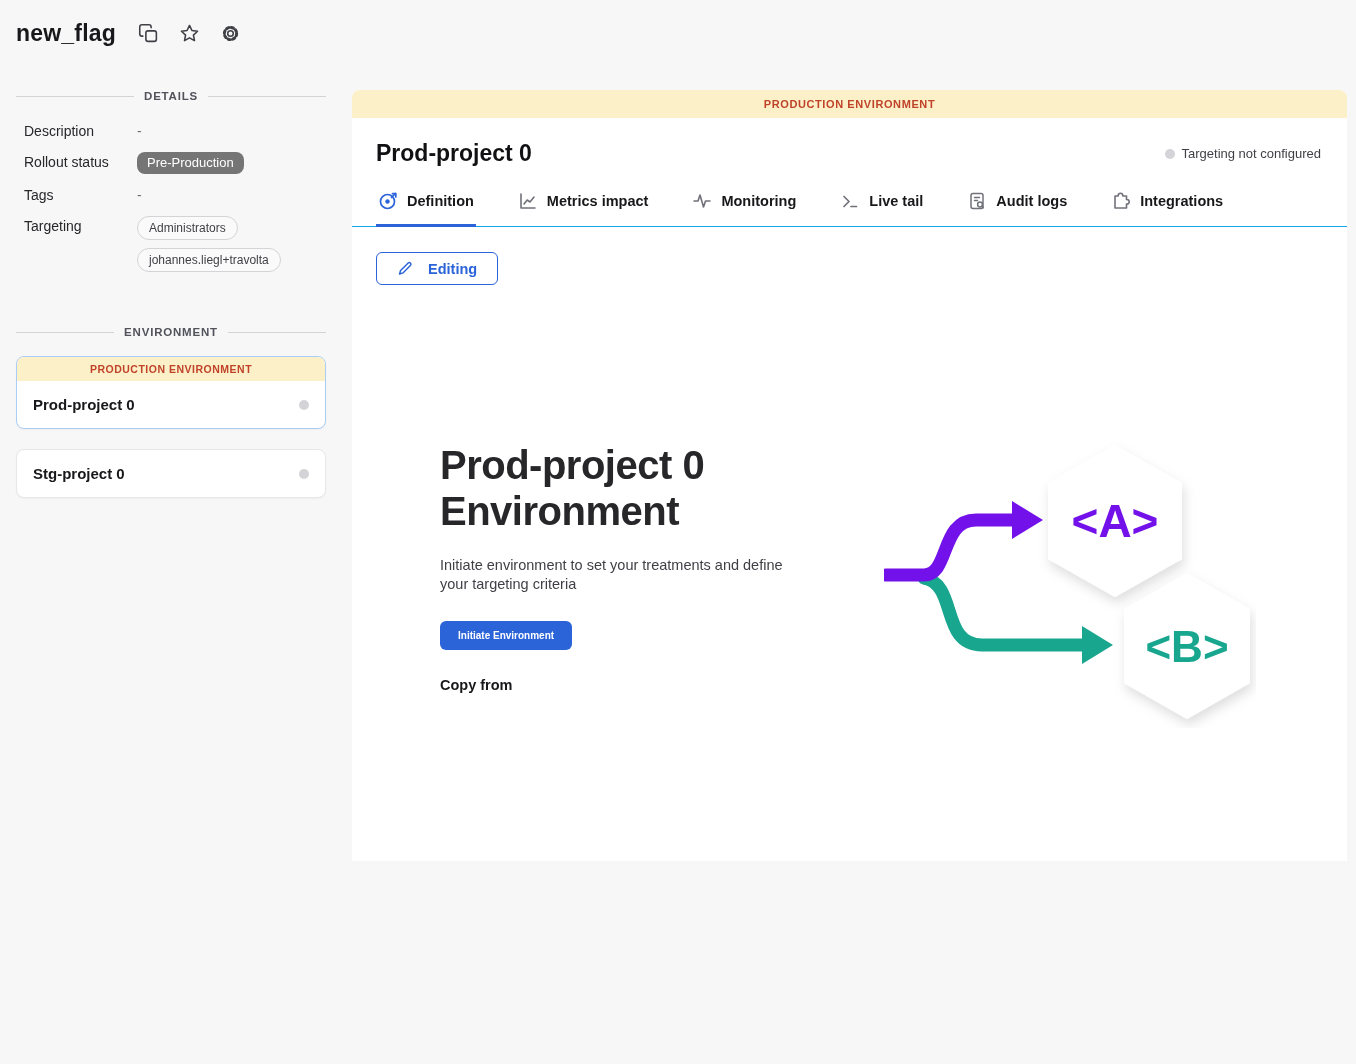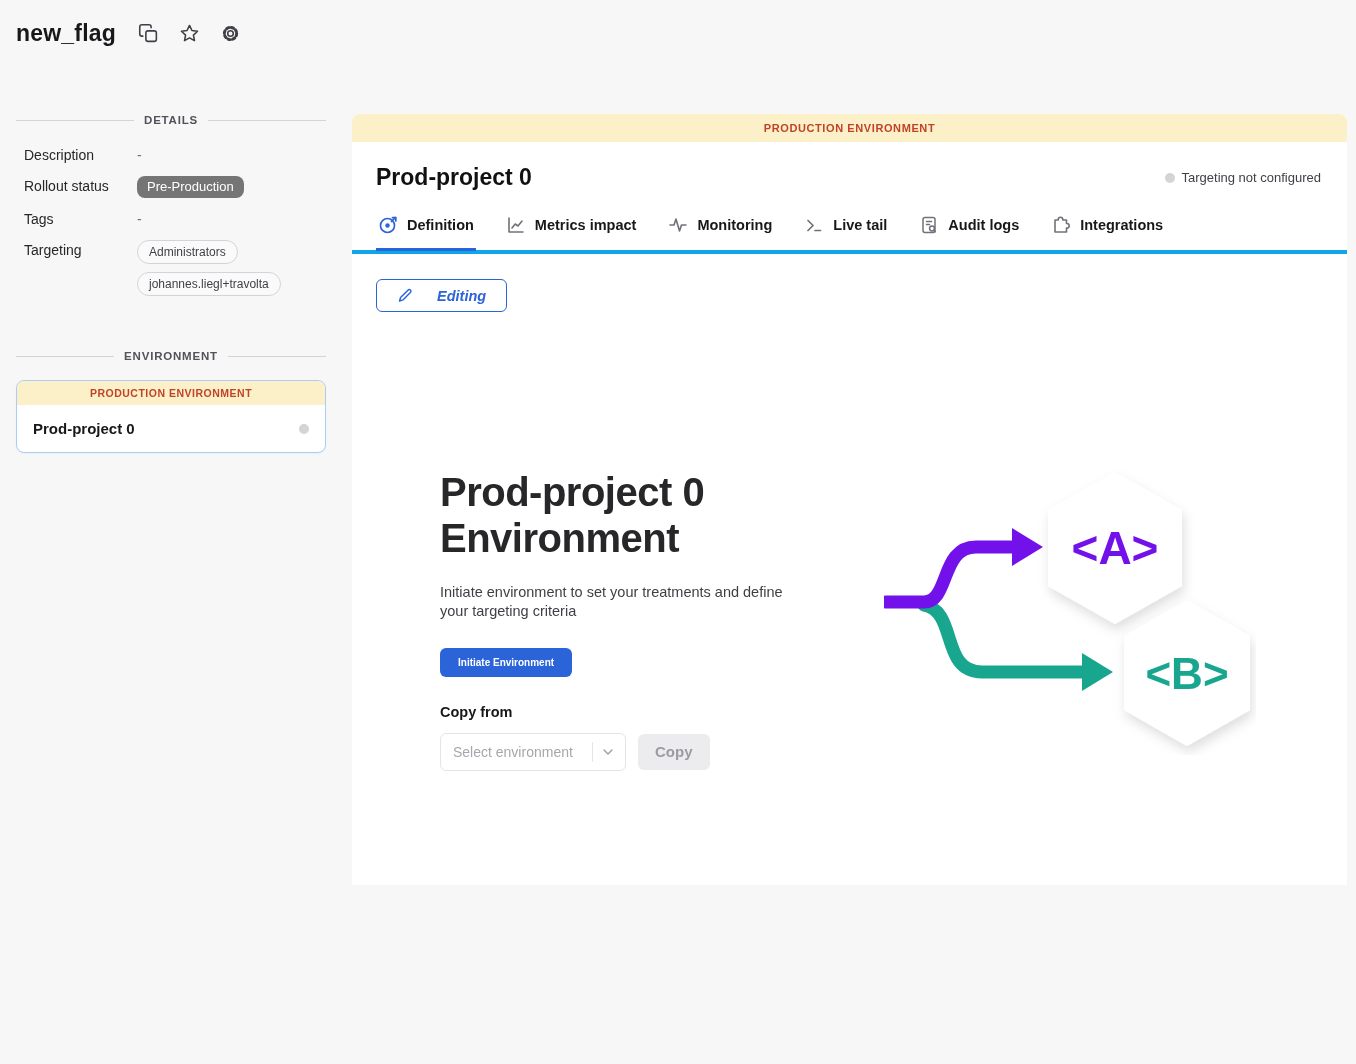--- a/index.html
+++ b/index.html
@@ -5,21 +5,21 @@
   * { margin: 0; padding: 0; box-sizing: border-box; }
   html, body { width: 1356px; height: 1064px; }
   body {
     background: #f7f7f8;
     font-family: "Liberation Sans", "DejaVu Sans", sans-serif;
     color: #18181b;
     overflow: hidden;
   }
   
   .app-header {
-    height: 114px;
+    height: 90px;
     display: flex;
     align-items: flex-start;
     padding: 20px 24px 0 16px;
     gap: 22px;
   }
   .app-title { font-size: 23px; font-weight: 700; letter-spacing: 0.2px; }
   .hdr-icons { display: flex; gap: 20px; align-items: center; margin-top: 3px; }
   .icon-btn { background: none; border: none; cursor: pointer; padding: 0; display: flex; color: #3f3f46; }
   
   .layout { display: flex; height: 771px; }
@@ -70,37 +70,37 @@
     background: #fcf0c8; border-radius: 8px 8px 0 0; height: 28px;
     display: flex; align-items: center; justify-content: center;
     font-size: 11px; font-weight: 700; color: #bf4229; letter-spacing: 0.6px;
   }
   .main-header {
     display: flex; justify-content: space-between; align-items: center;
     padding: 22px 26px 16px 24px;
   }
   .main-title { font-size: 23px; font-weight: 700; color: #111113; }
   .targeting-status { display: flex; align-items: center; gap: 7px; font-size: 13px; color: #3f3f46; justify-content: space-between; }
-  .tabs { display: flex; gap: 28px; padding: 0 24px; border-bottom: 4px solid #0ea5e9; }
+  .tabs { display: flex; gap: 40px; padding: 0 24px; border-bottom: 1px solid #0ea5e9; }
   .tab {
     display: flex; align-items: center; gap: 9px;
     padding: 8px 2px 13px 2px; font-size: 14.5px; font-weight: 700; color: #18181b;
     border-bottom: 3px solid transparent; margin-bottom: -1px; cursor: pointer;
     background: none; border-top: none; border-left: none; border-right: none;
     font-family: inherit;
   }
   .tab.active { border-bottom-color: #2b63d9; }
   .tab .ticon { display: flex; color: #71717a; }
   .tab.active .ticon { color: #2b63d9; }
   .content { padding: 25px 24px 0 24px; }
   .editing-btn {
-    display: inline-flex; align-items: center; gap: 23px;
+    display: inline-flex; align-items: center; gap: 14px;
     background: #fff; border: 1px solid #2b63d9; color: #2b63d9;
     font-size: 14.5px; font-weight: 700; font-family: inherit;
-    padding: 7px 20px; border-radius: 6px; cursor: pointer; font-style: italic;
+    padding: 7px 20px; border-radius: 6px; cursor: pointer;
   }
   .hero { display: flex; margin: 157px 0 0 64px; }
   .hero-left { width: 376px; flex-shrink: 0; }
   .hero-heading { font-size: 40px; font-weight: 700; color: #27272a; line-height: 1.15; letter-spacing: -0.5px; }
   .hero-desc { margin-top: 22px; font-size: 14.5px; color: #3f3f46; line-height: 1.33; max-width: 372px; }
   .initiate-btn {
     margin-top: 26px; background: #2b63d9; color: #fff; border: none;
     font-size: 10px; font-weight: 700; font-family: inherit;
     padding: 9px 18px; border-radius: 6px; cursor: pointer;
   }
@@ -177,20 +177,26 @@
     <div class="section-head env-head">ENVIRONMENT</div>
 
     <div class="env-card selected">
       <div class="env-card-banner">PRODUCTION ENVIRONMENT</div>
       <div class="env-card-body">
         <span class="env-card-name">Prod-project 0</span>
         <span class="dot"></span>
       </div>
     </div>
 
+    <div class="env-card">
+      <div class="env-card-body">
+        <span class="env-card-name">Stg-project 0</span>
+        <span class="dot"></span>
+      </div>
+    </div>
   </aside>
 
   <main class="main">
     <div class="main-banner">PRODUCTION ENVIRONMENT</div>
 
     <div class="main-header">
       <h2 class="main-title">Prod-project 0</h2>
       <div class="targeting-status">
         <span class="dot"></span>
         <span>Targeting not configured</span>
@@ -268,32 +274,20 @@
 
       <div class="hero">
         <div class="hero-left">
           <div class="hero-heading">
             <div>Prod-project 0</div>
             <div>Environment</div>
           </div>
           <p class="hero-desc">Initiate environment to set your treatments and define your targeting criteria</p>
           <button class="initiate-btn">Initiate Environment</button>
           <div class="copy-from">Copy from</div>
-          <div class="copy-row">
-            <div class="select-box">
-              <span class="select-placeholder">Select environment</span>
-              <span class="select-divider"></span>
-              <span style="display:flex">
-                <svg width="16" height="16" viewBox="0 0 24 24" fill="none" stroke="#a1a1aa" stroke-width="2.2" stroke-linecap="round" stroke-linejoin="round">
-                  <polyline points="6 9 12 15 18 9"></polyline>
-                </svg>
-              </span>
-            </div>
-            <button class="copy-btn">Copy</button>
-          </div>
         </div>
 
         <div class="hero-right">
           <svg width="372" height="296" viewBox="0 0 372 296">
             <defs>
               <filter id="hexshadow" x="-30%" y="-30%" width="160%" height="160%">
                 <feDropShadow dx="2" dy="6" stdDeviation="6" flood-color="#000000" flood-opacity="0.13"></feDropShadow>
               </filter>
             </defs>
 

